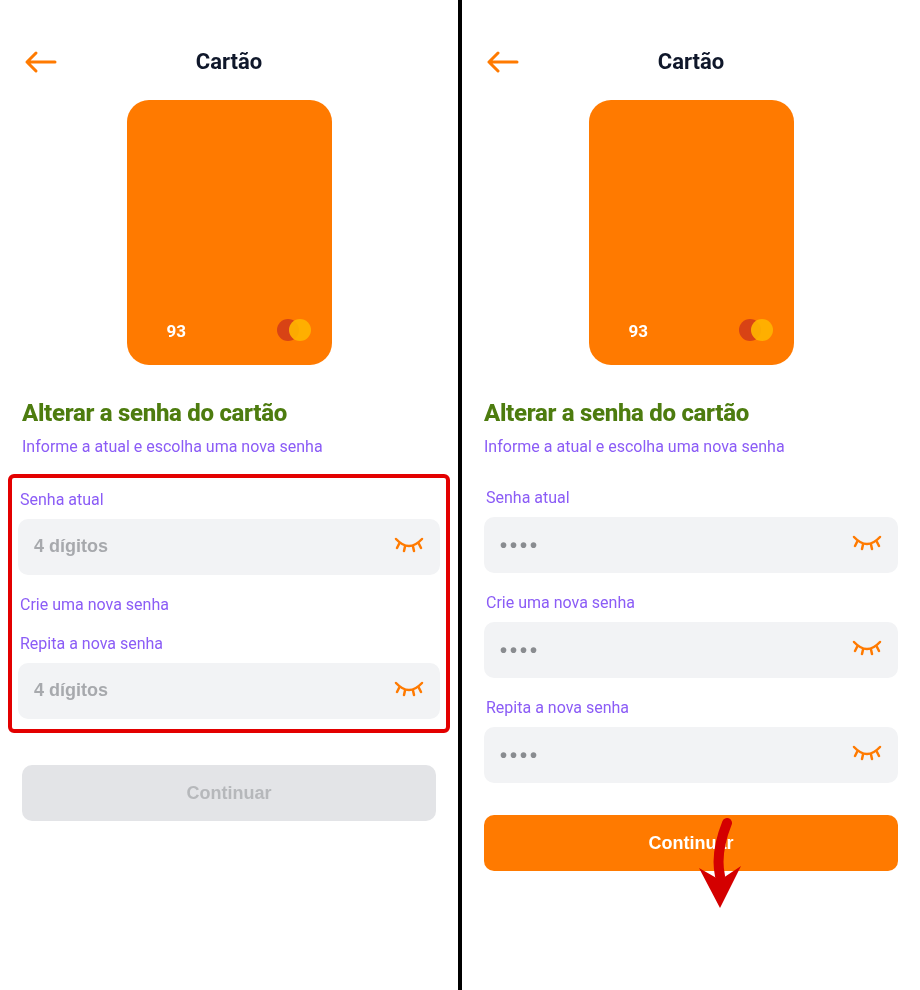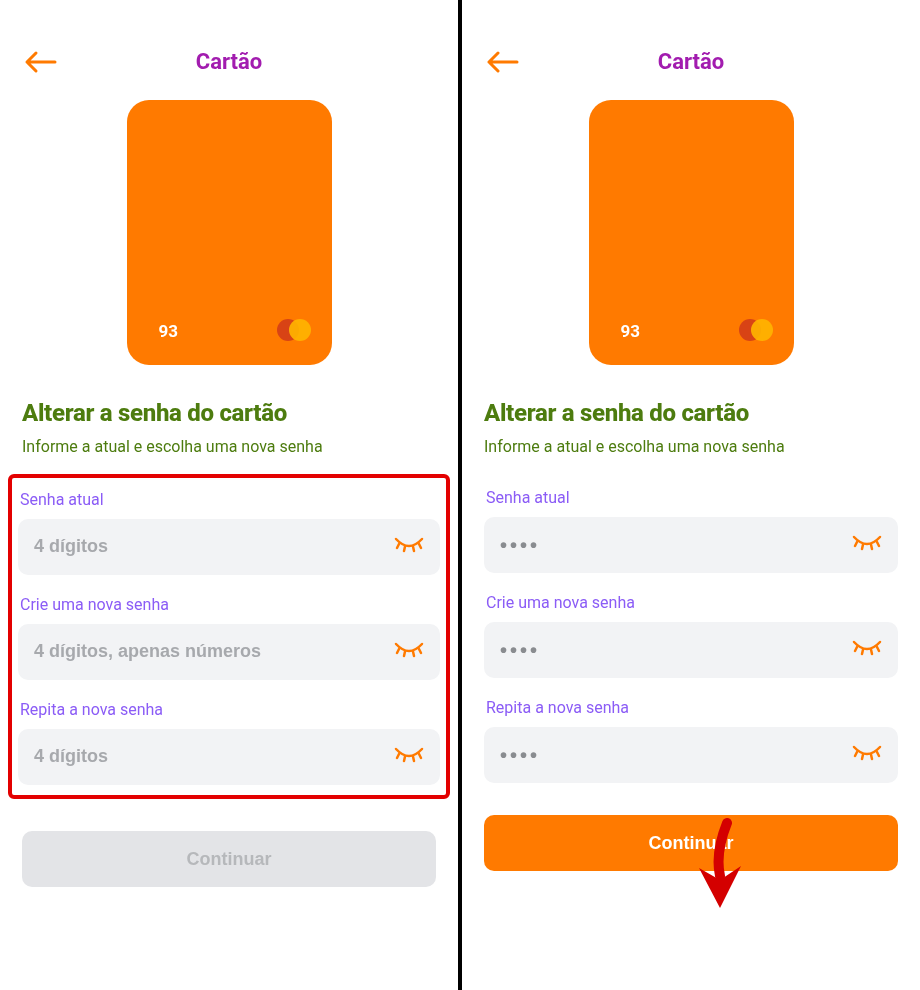--- a/index.html
+++ b/index.html
@@ -28,39 +28,39 @@
   .back-arrow {
     position: absolute;
     left: 2px;
     top: 50px;
     color: #ff7a00;
   }
   .header-title {
     margin: 0 auto;
     font-size: 22px;
     font-weight: 700;
-    color: #a21caf;
+    color: #0f172a;
     padding-top: 32px;
   }
 
   .card-wrap {
     display: flex;
     justify-content: center;
     margin-top: 10px;
   }
   .card {
     width: 205px;
     height: 265px;
     background: #ff7a00;
     border-radius: 22px;
     position: relative;
   }
   .card-number {
     position: absolute;
-    left: 32px;
+    left: 40px;
     bottom: 24px;
     color: #fff;
     font-size: 17px;
     font-weight: 700;
   }
   .card-logo {
     position: absolute;
     right: 18px;
     bottom: 22px;
     width: 40px;
@@ -69,21 +69,21 @@
 
   .section-title {
     font-size: 24px;
     font-weight: 800;
     color: #4d7c0f;
     margin-top: 34px;
     letter-spacing: -0.3px;
   }
   .section-sub {
     font-size: 16px;
-    color: #4d7c0f;
+    color: #8b5cf6;
     margin-top: 10px;
   }
 
   .form { margin-top: 32px; }
   .highlight-box {
     border: 4px solid #e30000;
     border-radius: 6px;
     padding: 8px 6px 10px;
     margin-left: -14px;
     margin-right: -14px;
@@ -202,32 +202,20 @@
             <line x1="11" y1="11.5" x2="10" y2="16" stroke="#ff7a00" stroke-width="2.5" stroke-linecap="round"></line>
             <line x1="19" y1="11.5" x2="20" y2="16" stroke="#ff7a00" stroke-width="2.5" stroke-linecap="round"></line>
             <line x1="25" y1="9" x2="27" y2="13" stroke="#ff7a00" stroke-width="2.5" stroke-linecap="round"></line>
           </svg>
         </span>
       </div>
     </div>
 
     <div class="field">
       <div class="field-label">Crie uma nova senha</div>
-      <div class="input-row">
-        <input type="text" placeholder="4 dígitos, apenas números" style="">
-        <span class="eye-icon">
-          <svg width="30" height="20" viewBox="0 0 30 20">
-            <path d="M2 4 Q15 18 28 4" stroke="#ff7a00" stroke-width="2.5" fill="none" stroke-linecap="round"></path>
-            <line x1="5" y1="9" x2="3" y2="13" stroke="#ff7a00" stroke-width="2.5" stroke-linecap="round"></line>
-            <line x1="11" y1="11.5" x2="10" y2="16" stroke="#ff7a00" stroke-width="2.5" stroke-linecap="round"></line>
-            <line x1="19" y1="11.5" x2="20" y2="16" stroke="#ff7a00" stroke-width="2.5" stroke-linecap="round"></line>
-            <line x1="25" y1="9" x2="27" y2="13" stroke="#ff7a00" stroke-width="2.5" stroke-linecap="round"></line>
-          </svg>
-        </span>
-      </div>
     </div>
 
     <div class="field">
       <div class="field-label">Repita a nova senha</div>
       <div class="input-row">
         <input type="text" placeholder="4 dígitos" style="">
         <span class="eye-icon">
           <svg width="30" height="20" viewBox="0 0 30 20">
             <path d="M2 4 Q15 18 28 4" stroke="#ff7a00" stroke-width="2.5" fill="none" stroke-linecap="round"></path>
             <line x1="5" y1="9" x2="3" y2="13" stroke="#ff7a00" stroke-width="2.5" stroke-linecap="round"></line>

